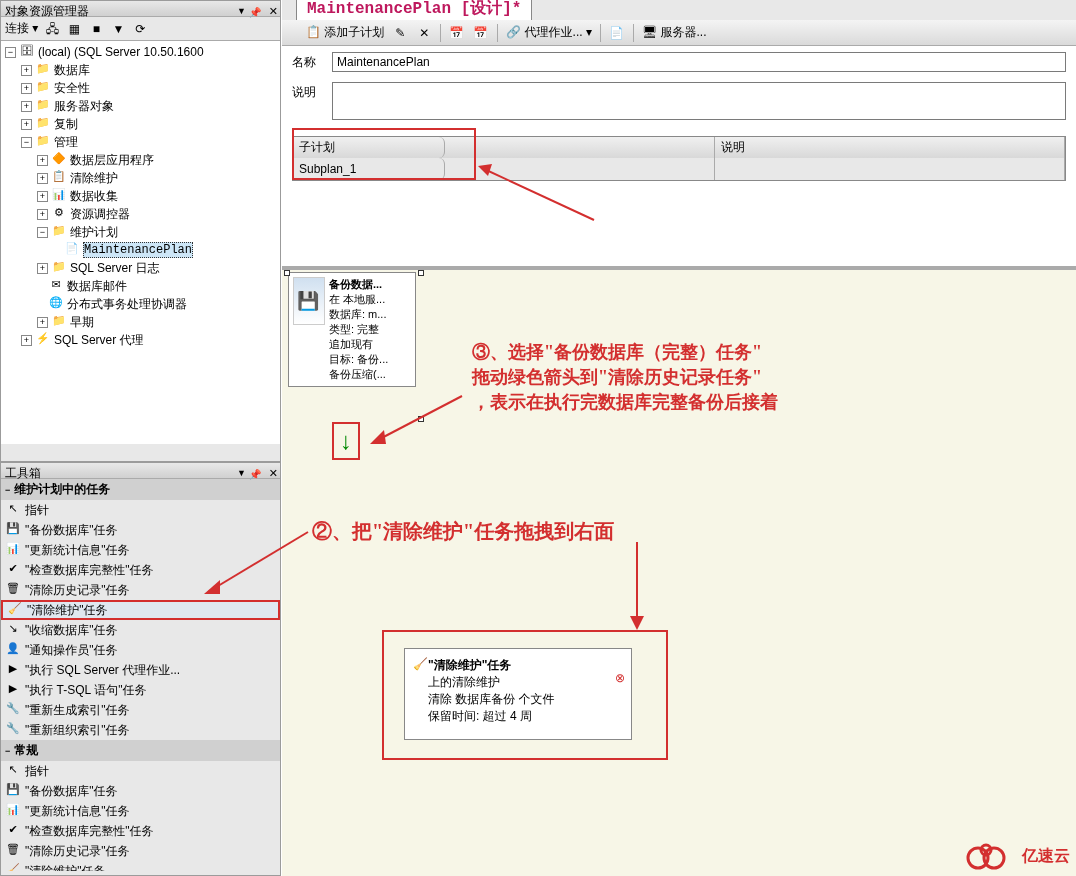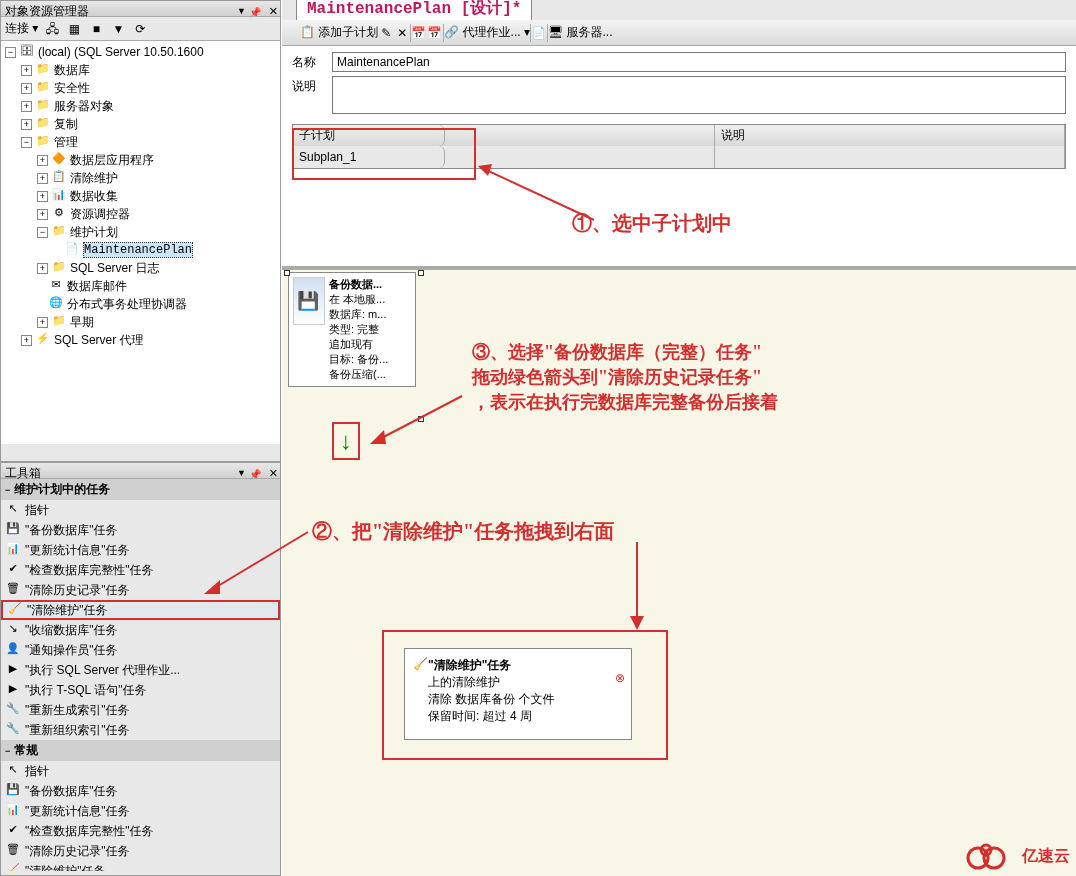--- a/index.html
+++ b/index.html
@@ -197,36 +197,37 @@
   font-weight: bold;
 }
 
 
 .designer-toolbar {
   height: 26px;
   background: linear-gradient(#f4f4f4, #dadada);
   border-bottom: 1px solid #aaa;
   display: flex;
   align-items: center;
-  padding: 0 18px;
+  padding: 0 24px;
+  gap: 8px;
 }
 .designer-toolbar .sep {
   width: 1px;
   height: 18px;
   background: #aaa;
 }
 
 
 .prop-area {
   padding: 6px 10px;
 }
 .prop-row {
   display: flex;
   align-items: flex-start;
-  margin-bottom: 4px;
+  margin-bottom: 10px;
 }
 .prop-label {
   width: 40px;
   font-size: 12px;
   padding-top: 2px;
 }
 .prop-input {
   flex: 1;
   border: 1px solid #7a7a7a;
   background: #fff;
@@ -598,21 +599,20 @@
       <div class="col-plan">Subplan_1</div>
       <div class="col-empty"></div>
       <div class="col-desc"></div>
     </div>
   </div>
 
   <svg class="arrow-svg" style="left:196px; top:160px; width:120px; height:70px;">
     <line x1="116" y1="60" x2="4" y2="8" stroke="#d32f2f" stroke-width="2"></line>
     <polygon points="0,6 14,4 10,16" fill="#d32f2f"></polygon>
   </svg>
-  <div class="annotation" style="left:290px; top:210px;">①、选中子计划中</div>
 
   <div class="design-canvas">
 
     <div class="task-box" style="left:6px; top:2px; width:128px;">
       <div class="box-icon">💾</div>
       <div class="box-text">
         <div class="title">备份数据...</div>
         <div>在 本地服...</div>
         <div>数据库: m...</div>
         <div>类型: 完整</div>

